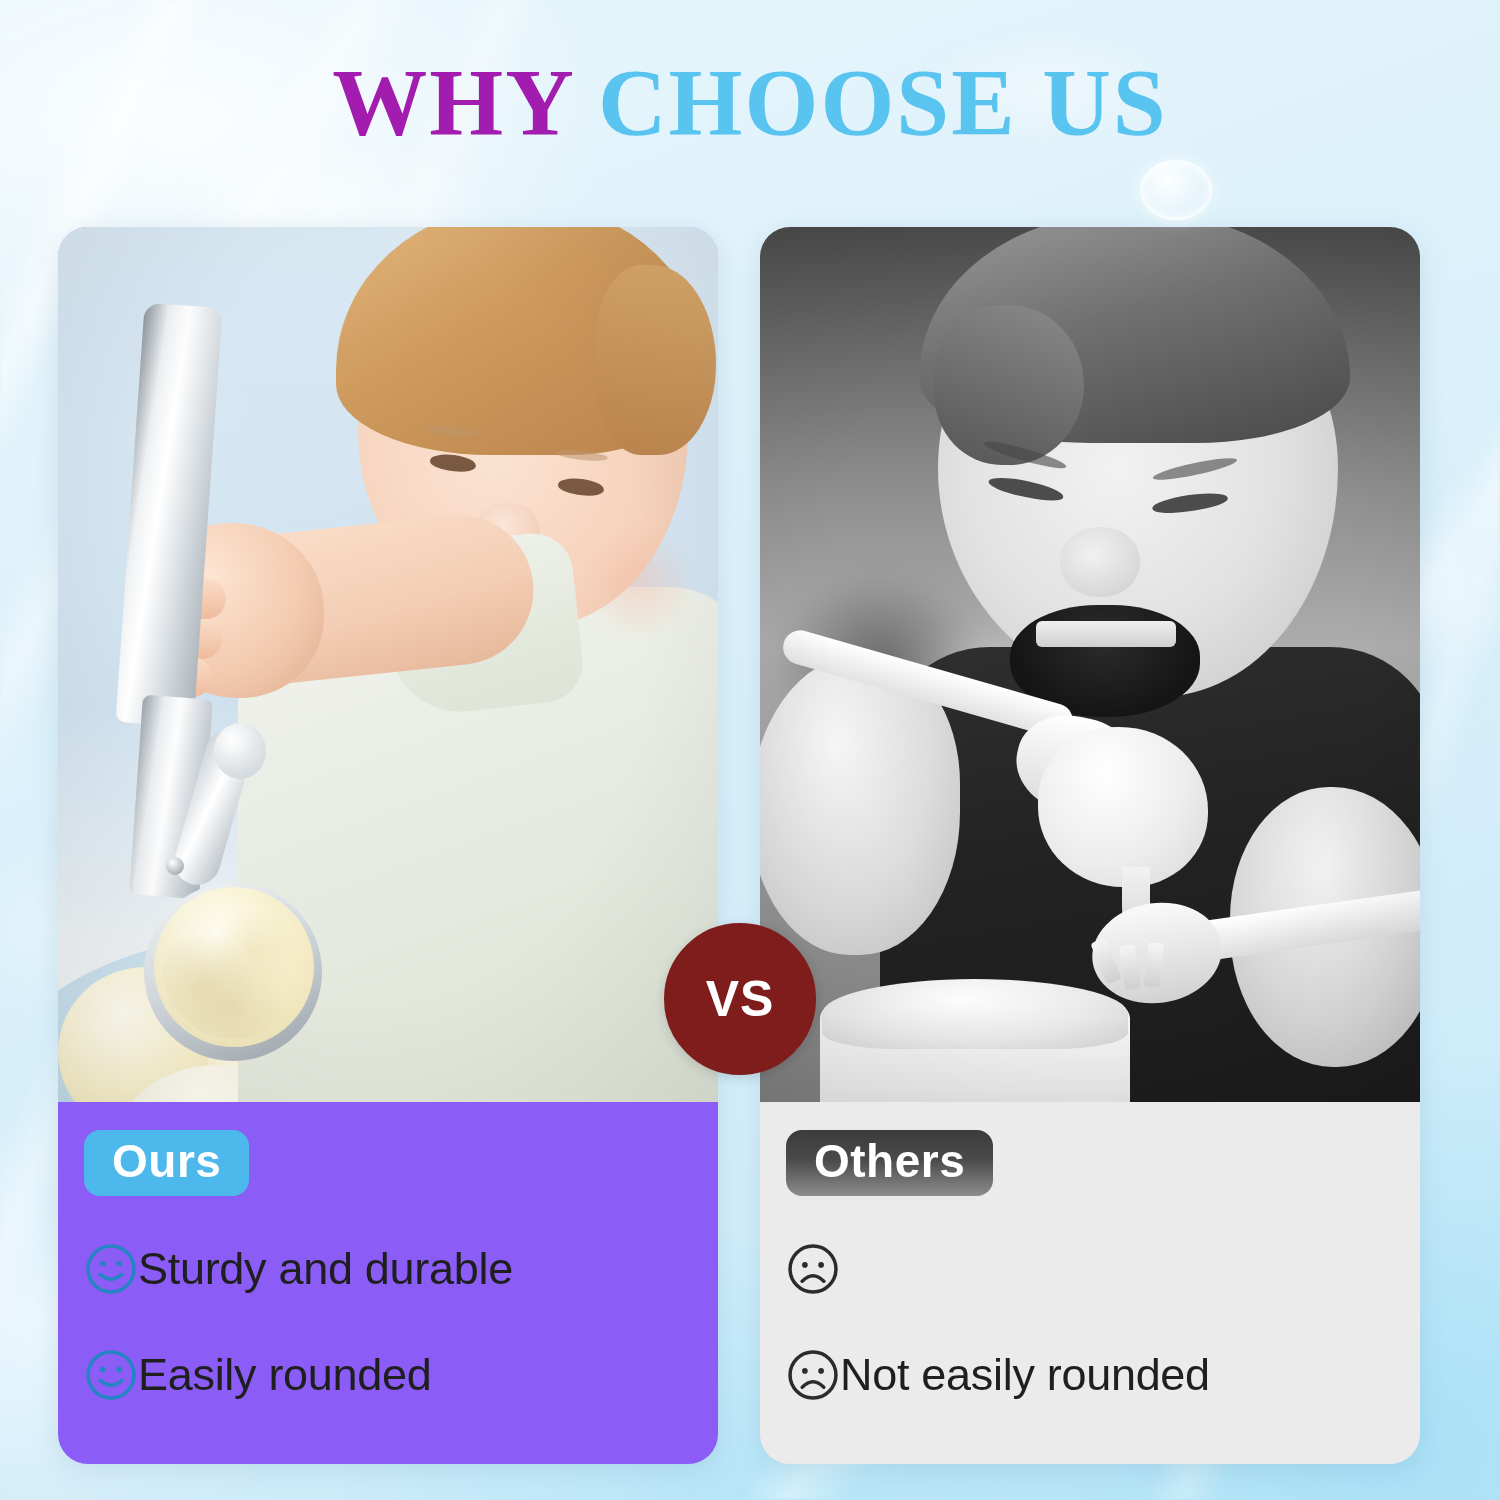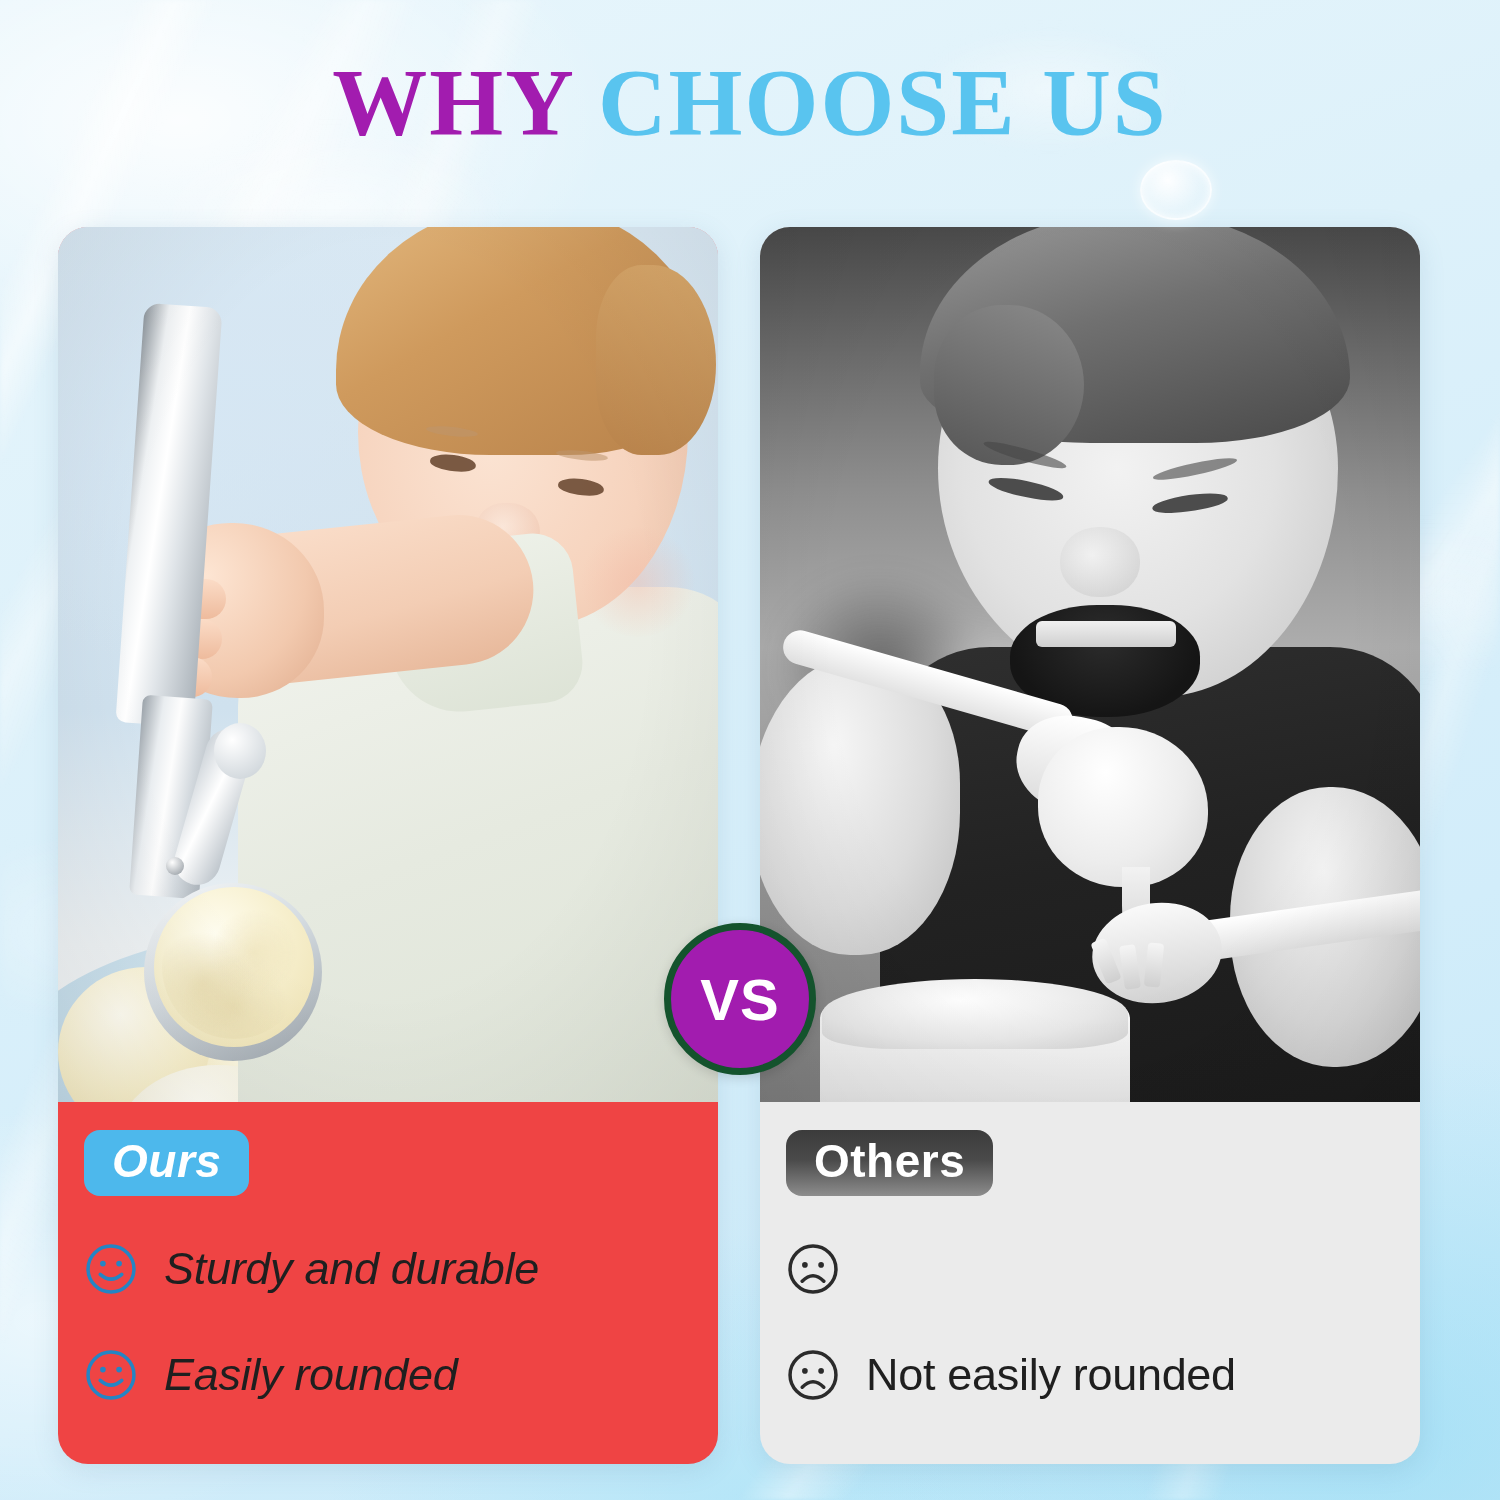--- a/index.html
+++ b/index.html
@@ -87,21 +87,21 @@
   .card {
     position: absolute;
     top: 227px;
     width: 660px;
     height: 1237px;
     border-radius: 30px;
     overflow: hidden;
     box-shadow: 0 6px 26px rgba(90,130,160,.16);
     z-index: 3;
   }
-  #card-ours   { left: 58px;  background: #ef4444; font-style: italic; }
+  #card-ours   { left: 58px;  background: #8b5cf6; }
   #card-others { left: 760px; background: #ebebeb; }
 
   .photo {
     position: relative;
     width: 100%;
     height: 875px;
     overflow: hidden;
   }
   .panel {
     position: relative;
@@ -122,48 +122,47 @@
     line-height: 1.05;
   }
   .badge-ours   { background: #4db8ec; }
   .badge-others { background: linear-gradient(180deg, #3b3b3b 0%, #4a4a4a 45%, #8d8d8d 100%); }
 
   
   .feat-list { margin-top: 46px; }
   .feat {
     display: flex;
     align-items: center;
-    gap: 26px;
     margin-bottom: 52px;
   }
   .feat .face { flex: 0 0 auto; width: 54px; height: 54px; }
   .feat .ftxt {
     font-size: 45px;
     font-weight: 400;
     color: #1f1f1f;
     letter-spacing: -.3px;
     white-space: nowrap;
   }
 
   
   #vs {
     position: absolute;
     left: 664px;
     top: 923px;
     width: 152px;
     height: 152px;
     border-radius: 50%;
-    background: #a21caf;
-    border: 7px solid #14532d;
+    background: #7f1d1d;
+    border: 7px solid #7f1d1d;
     box-sizing: border-box;
     display: flex;
     align-items: center;
     justify-content: center;
     color: #ffffff;
-    font-size: 58px;
+    font-size: 50px;
     font-weight: 700;
     letter-spacing: 1px;
     z-index: 10;
     box-shadow: 0 3px 12px rgba(0,0,0,.14);
   }
 
   
 
   
   #photo-ours { background: linear-gradient(165deg, #dce9f2 0%, #cfe0ee 40%, #e8eef3 75%, #f4f6f7 100%); }

